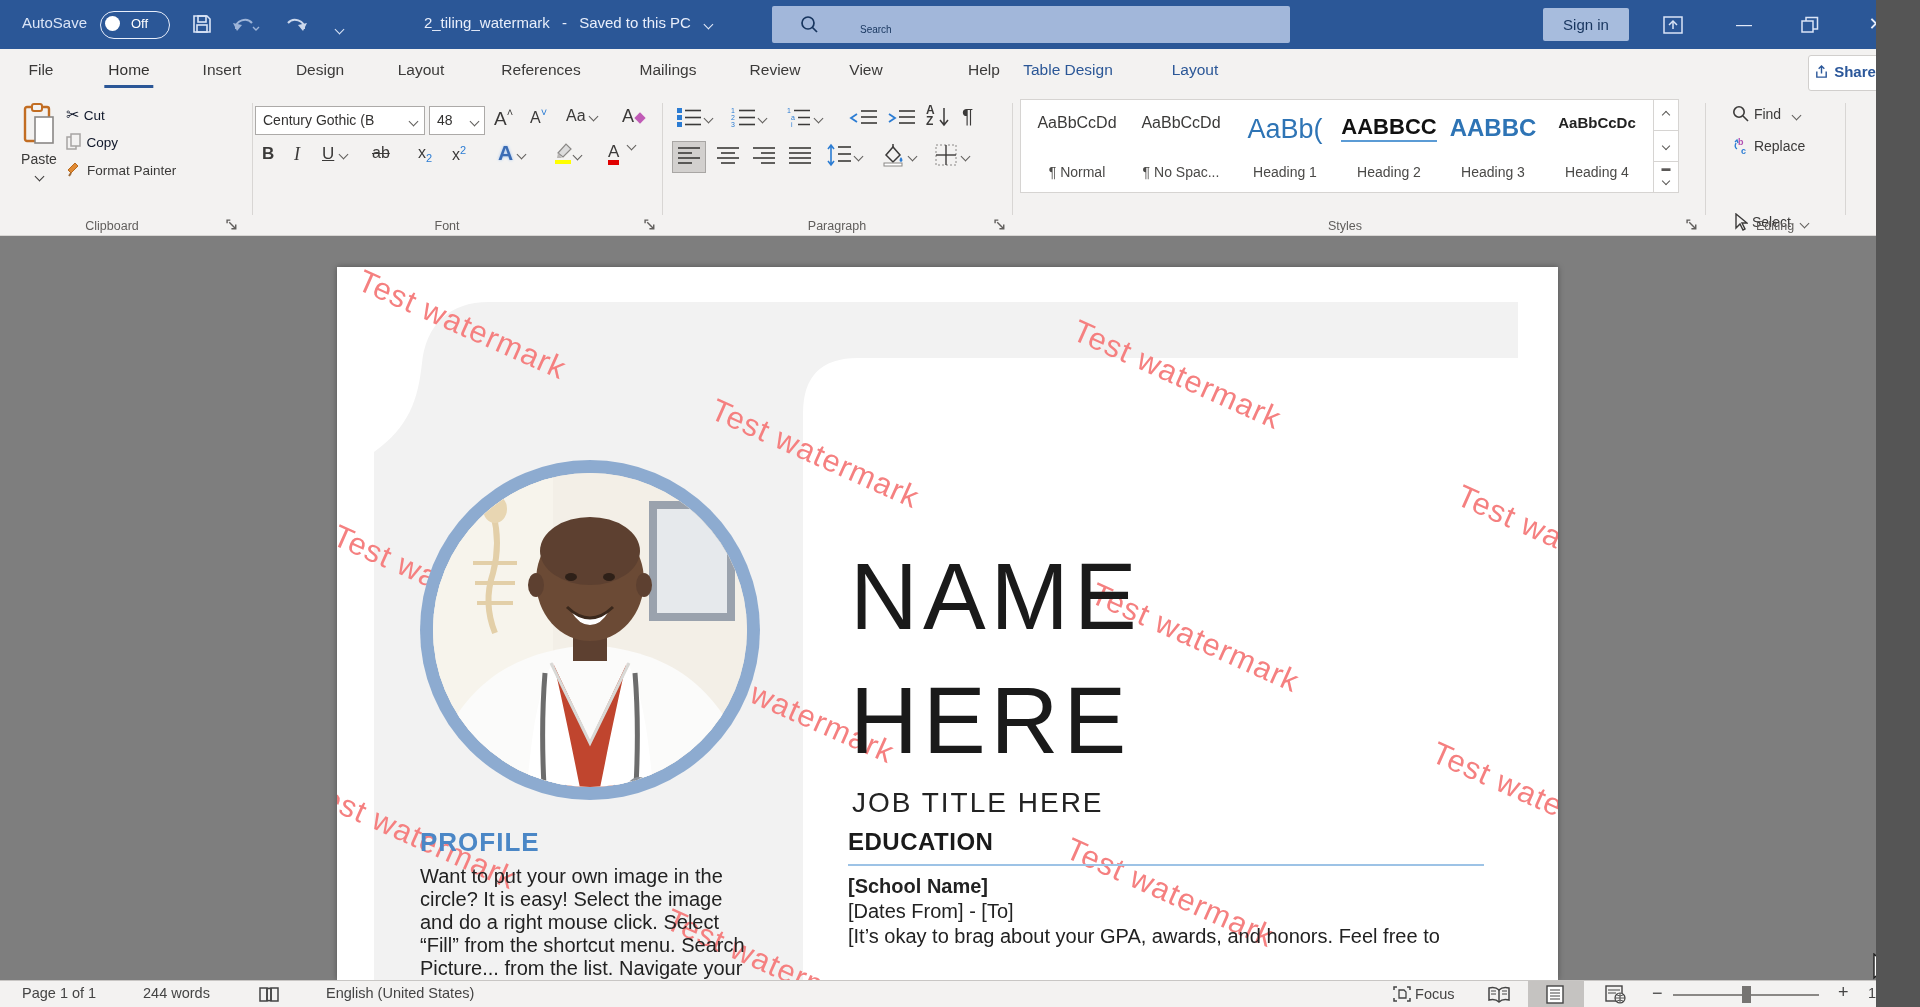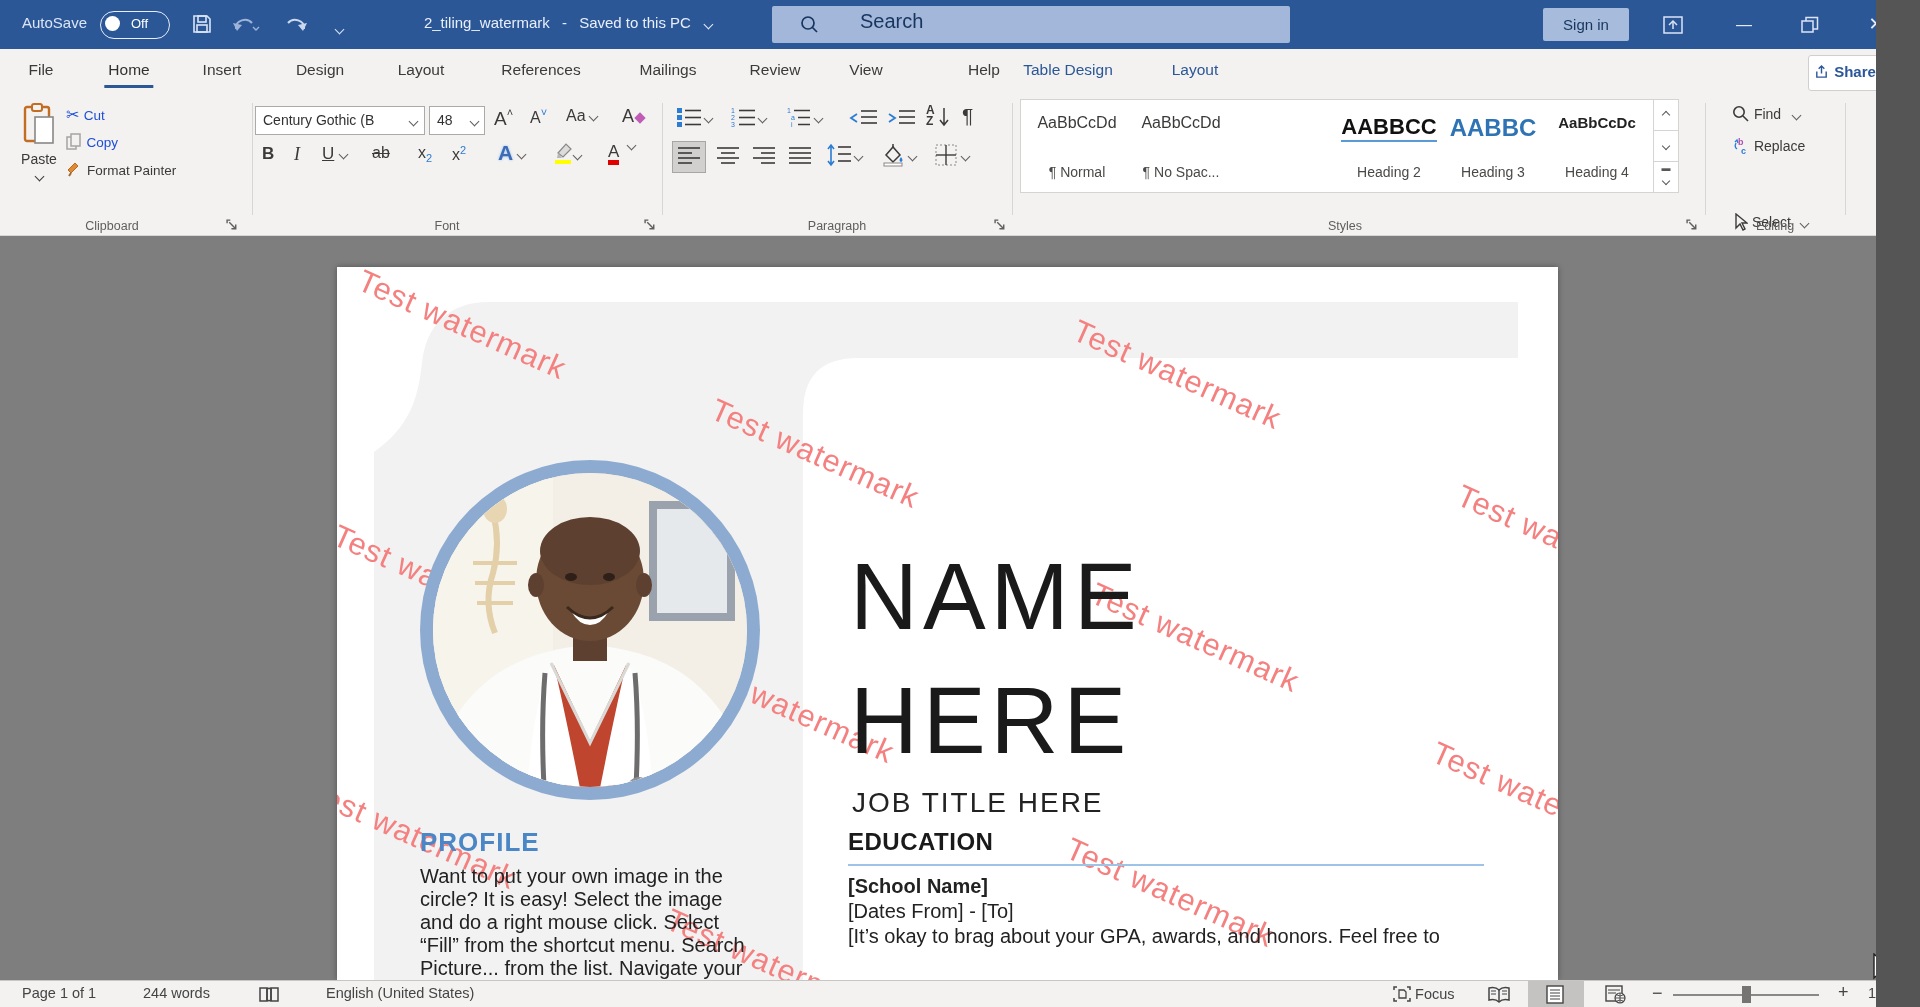--- a/index.html
+++ b/index.html
@@ -24,21 +24,21 @@
   .rtab.active{color:#323130;}
   .rtab.active::after{content:"";position:absolute;left:-4px;right:-4px;bottom:-9px;height:3.5px;background:#2b5797;}
   .rtab.ctx{color:#2b5797;}
   #share-btn{left:1808px;top:55px;width:72px;height:34px;background:#fff;border:1px solid #d1cfcd;border-radius:3px;
              color:#2b579a;font-size:15px;font-weight:bold;text-align:center;line-height:32px;}
   #ribbon{left:0;top:95px;width:1920px;height:140px;background:#f3f2f1;border-bottom:1px solid #d8d6d4;}
   .gsep{position:absolute;top:8px;width:1px;height:112px;background:#d8d6d4;}
   .glabel{position:absolute;top:124px;font-size:12.5px;color:#605e5c;transform:translateX(-50%);}
   .launch{position:absolute;width:13px;height:13px;color:#605e5c;}
   .btnface{color:#3b3a39;font-size:14px;}
-  .disabled{color:#1d4ed8;}
+  .disabled{color:#0f172a;}
   .combo{position:absolute;background:#fff;border:1px solid #acaaa8;color:#323130;font-size:14px;}
   .small{font-size:13.5px;}
   
   #stylegal{left:1020px;top:4px;width:632px;height:92px;background:#fff;border:1px solid #d6d4d2;}
   .styleitem{position:absolute;top:4px;width:96px;height:82px;text-align:center;}
   .stylelabel{position:absolute;left:0;right:0;bottom:6px;font-size:14px;color:#4a4947;white-space:nowrap;}
   .galbtn{position:absolute;left:1653px;width:24px;height:30px;border:1px solid #d6d4d2;background:#fff;text-align:center;color:#5a5856;}
   
   #canvas{left:0;top:236px;width:1920px;height:744px;background:#7e7e7e;}
   #page{left:337px;top:31px;width:1221px;height:713px;background:#fff;overflow:hidden;box-shadow:0 0 6px rgba(0,0,0,.35);}
@@ -91,21 +91,21 @@
       <span>2_tiling_watermark</span>
       <span style="margin:0 8px;">-</span>
       <span>Saved to this PC</span>
       <span class="chv" style="margin-left:10px;"></span>
     </span>
     <div id="search-box" class="abs">
       <svg class="abs" style="left:28px;top:9px;" width="19" height="19" viewBox="0 0 19 19">
         <circle cx="8" cy="8" r="6" fill="none" stroke="#17355e" stroke-width="1.7"></circle>
         <line x1="12.5" y1="12.5" x2="17" y2="17" stroke="#17355e" stroke-width="1.7"></line>
       </svg>
-      <span class="abs" style="left:88px;top:4px;font-size:20px;">Search</span>
+      <span class="abs" style="left:88px;top:18px;font-size:10px;">Search</span>
     </div>
     <div id="signin-btn" class="abs">Sign in</div>
     <svg class="abs" style="left:1662px;top:14px;" width="22" height="22" viewBox="0 0 22 22">
       <rect x="2" y="3" width="18" height="16" fill="none" stroke="#dbe5f7" stroke-width="1.5"></rect>
       <path d="M7 11 L11 7 L15 11" fill="none" stroke="#dbe5f7" stroke-width="1.5"></path>
       <line x1="11" y1="7.5" x2="11" y2="15" stroke="#dbe5f7" stroke-width="1.5"></line>
     </svg>
     <div class="abs winbtn" style="left:1722px;">—</div>
     <svg class="abs" style="left:1800px;top:15px;" width="20" height="20" viewBox="0 0 20 20">
       <rect x="2" y="6" width="11" height="11" fill="none" stroke="#dbe5f7" stroke-width="1.5"></rect>
@@ -312,20 +312,24 @@
     </svg>
 
     <div id="stylegal" class="abs">
         <div class="styleitem" style="left: 8px;">
           <div style="margin-top:10px;white-space:nowrap;overflow:hidden;font-size:16px;color:#3b3a39;">AaBbCcDd</div>
           <div class="stylelabel">¶ Normal</div>
         </div>
         <div class="styleitem" style="left: 112px;">
           <div style="margin-top:10px;white-space:nowrap;overflow:hidden;font-size:16px;color:#3b3a39;">AaBbCcDd</div>
           <div class="stylelabel">¶ No Spac...</div>
+        </div>
+        <div class="styleitem" style="left: 216px;">
+          <div style="margin-top:10px;white-space:nowrap;overflow:hidden;font-size:27px;color:#2e74b5;font-weight:300;">AaBb(</div>
+          <div class="stylelabel">Heading 1</div>
         </div>
         <div class="styleitem" style="left: 320px;"><div style="margin-top:10px;white-space:nowrap;overflow:hidden;font-size:22px;color:#111;font-weight:bold;border-bottom:2px solid #5b9bd5;display:inline-block;">AABBCC</div><div class="stylelabel">Heading 2</div></div>
         <div class="styleitem" style="left: 424px;">
           <div style="margin-top:10px;white-space:nowrap;overflow:hidden;font-size:24px;color:#2e74b5;font-weight:bold;">AABBC</div>
           <div class="stylelabel">Heading 3</div>
         </div>
         <div class="styleitem" style="left: 528px;">
           <div style="margin-top:10px;white-space:nowrap;overflow:hidden;font-size:15px;color:#222;font-weight:bold;">AaBbCcDc</div>
           <div class="stylelabel">Heading 4</div>
         </div>

